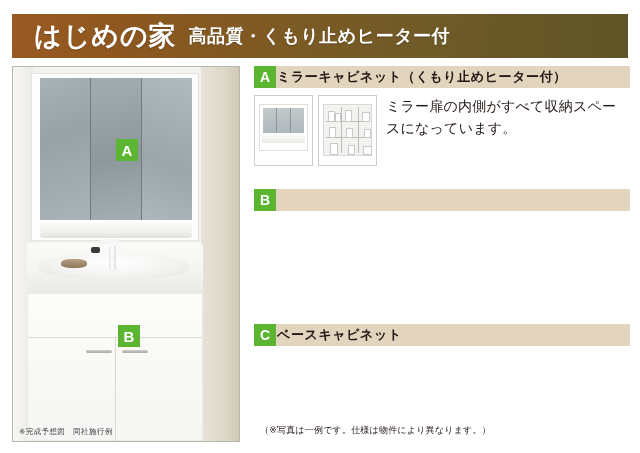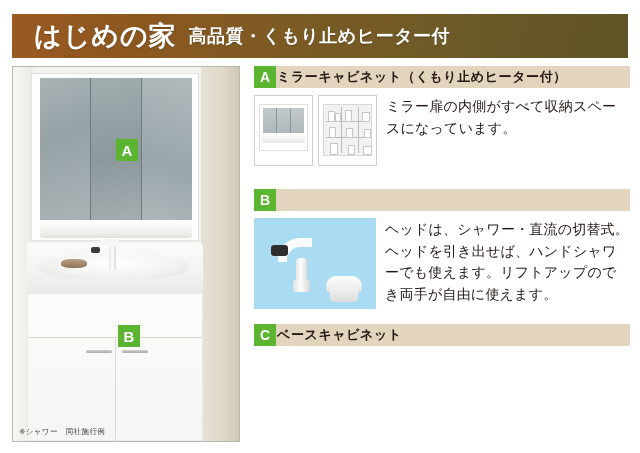--- a/index.html
+++ b/index.html
@@ -393,21 +393,21 @@
     <div class="base-cab">
       <div class="drawer-line"></div>
       <div class="door-split"></div>
       <div class="handle l"></div>
       <div class="handle r"></div>
     </div>
 
     <div class="hero-badge badge-a">A</div>
     <div class="hero-badge badge-b">B</div>
 
-    <div class="hero-caption">※シャワー　同社施行例</div>
+    <div class="hero-caption">※完成予想図　同社施行例</div>
   </div>
 
   <div class="section sec-a">
     <div class="sec-head">
       <div class="sec-letter">A</div>
       <div class="sec-title">ミラーキャビネット（くもり止めヒーター付）</div>
     </div>
     <div class="sec-body">
       <div class="sec-figs">
         <div class="thumb thumb-a">
@@ -440,36 +440,24 @@
         </div>
       </div>
       <div class="sec-text">ミラー扉の内側がすべて収納スペースになっています。</div>
     </div>
   </div>
 
   <div class="section sec-b">
     <div class="sec-head">
       <div class="sec-letter">B</div>
     </div>
-    <div class="sec-body">
-      <div class="sec-figs">
-        <div class="thumb thumb-b">
-          <div class="faucet2-arm"></div>
-          <div class="faucet2-tip"></div>
-          <div class="faucet2-body"></div>
-          <div class="faucet2-base"></div>
-          <div class="lever"></div>
-          <div class="lever-base"></div>
-        </div>
-      </div>
-      <div class="sec-text">ヘッドは、シャワー・直流の切替式。ヘッドを引き出せば、ハンドシャワーでも使えます。リフトアップのでき両手が自由に使えます。</div>
-    </div>
   </div>
 
   <div class="section sec-c">
     <div class="sec-head">
       <div class="sec-letter">C</div>
       <div class="sec-title">ベースキャビネット</div>
     </div>
   </div>
 
+  <div class="footnote">（※写真は一例です。仕様は物件により異なります。）</div>
 
 </div>
 
 </body></html>

